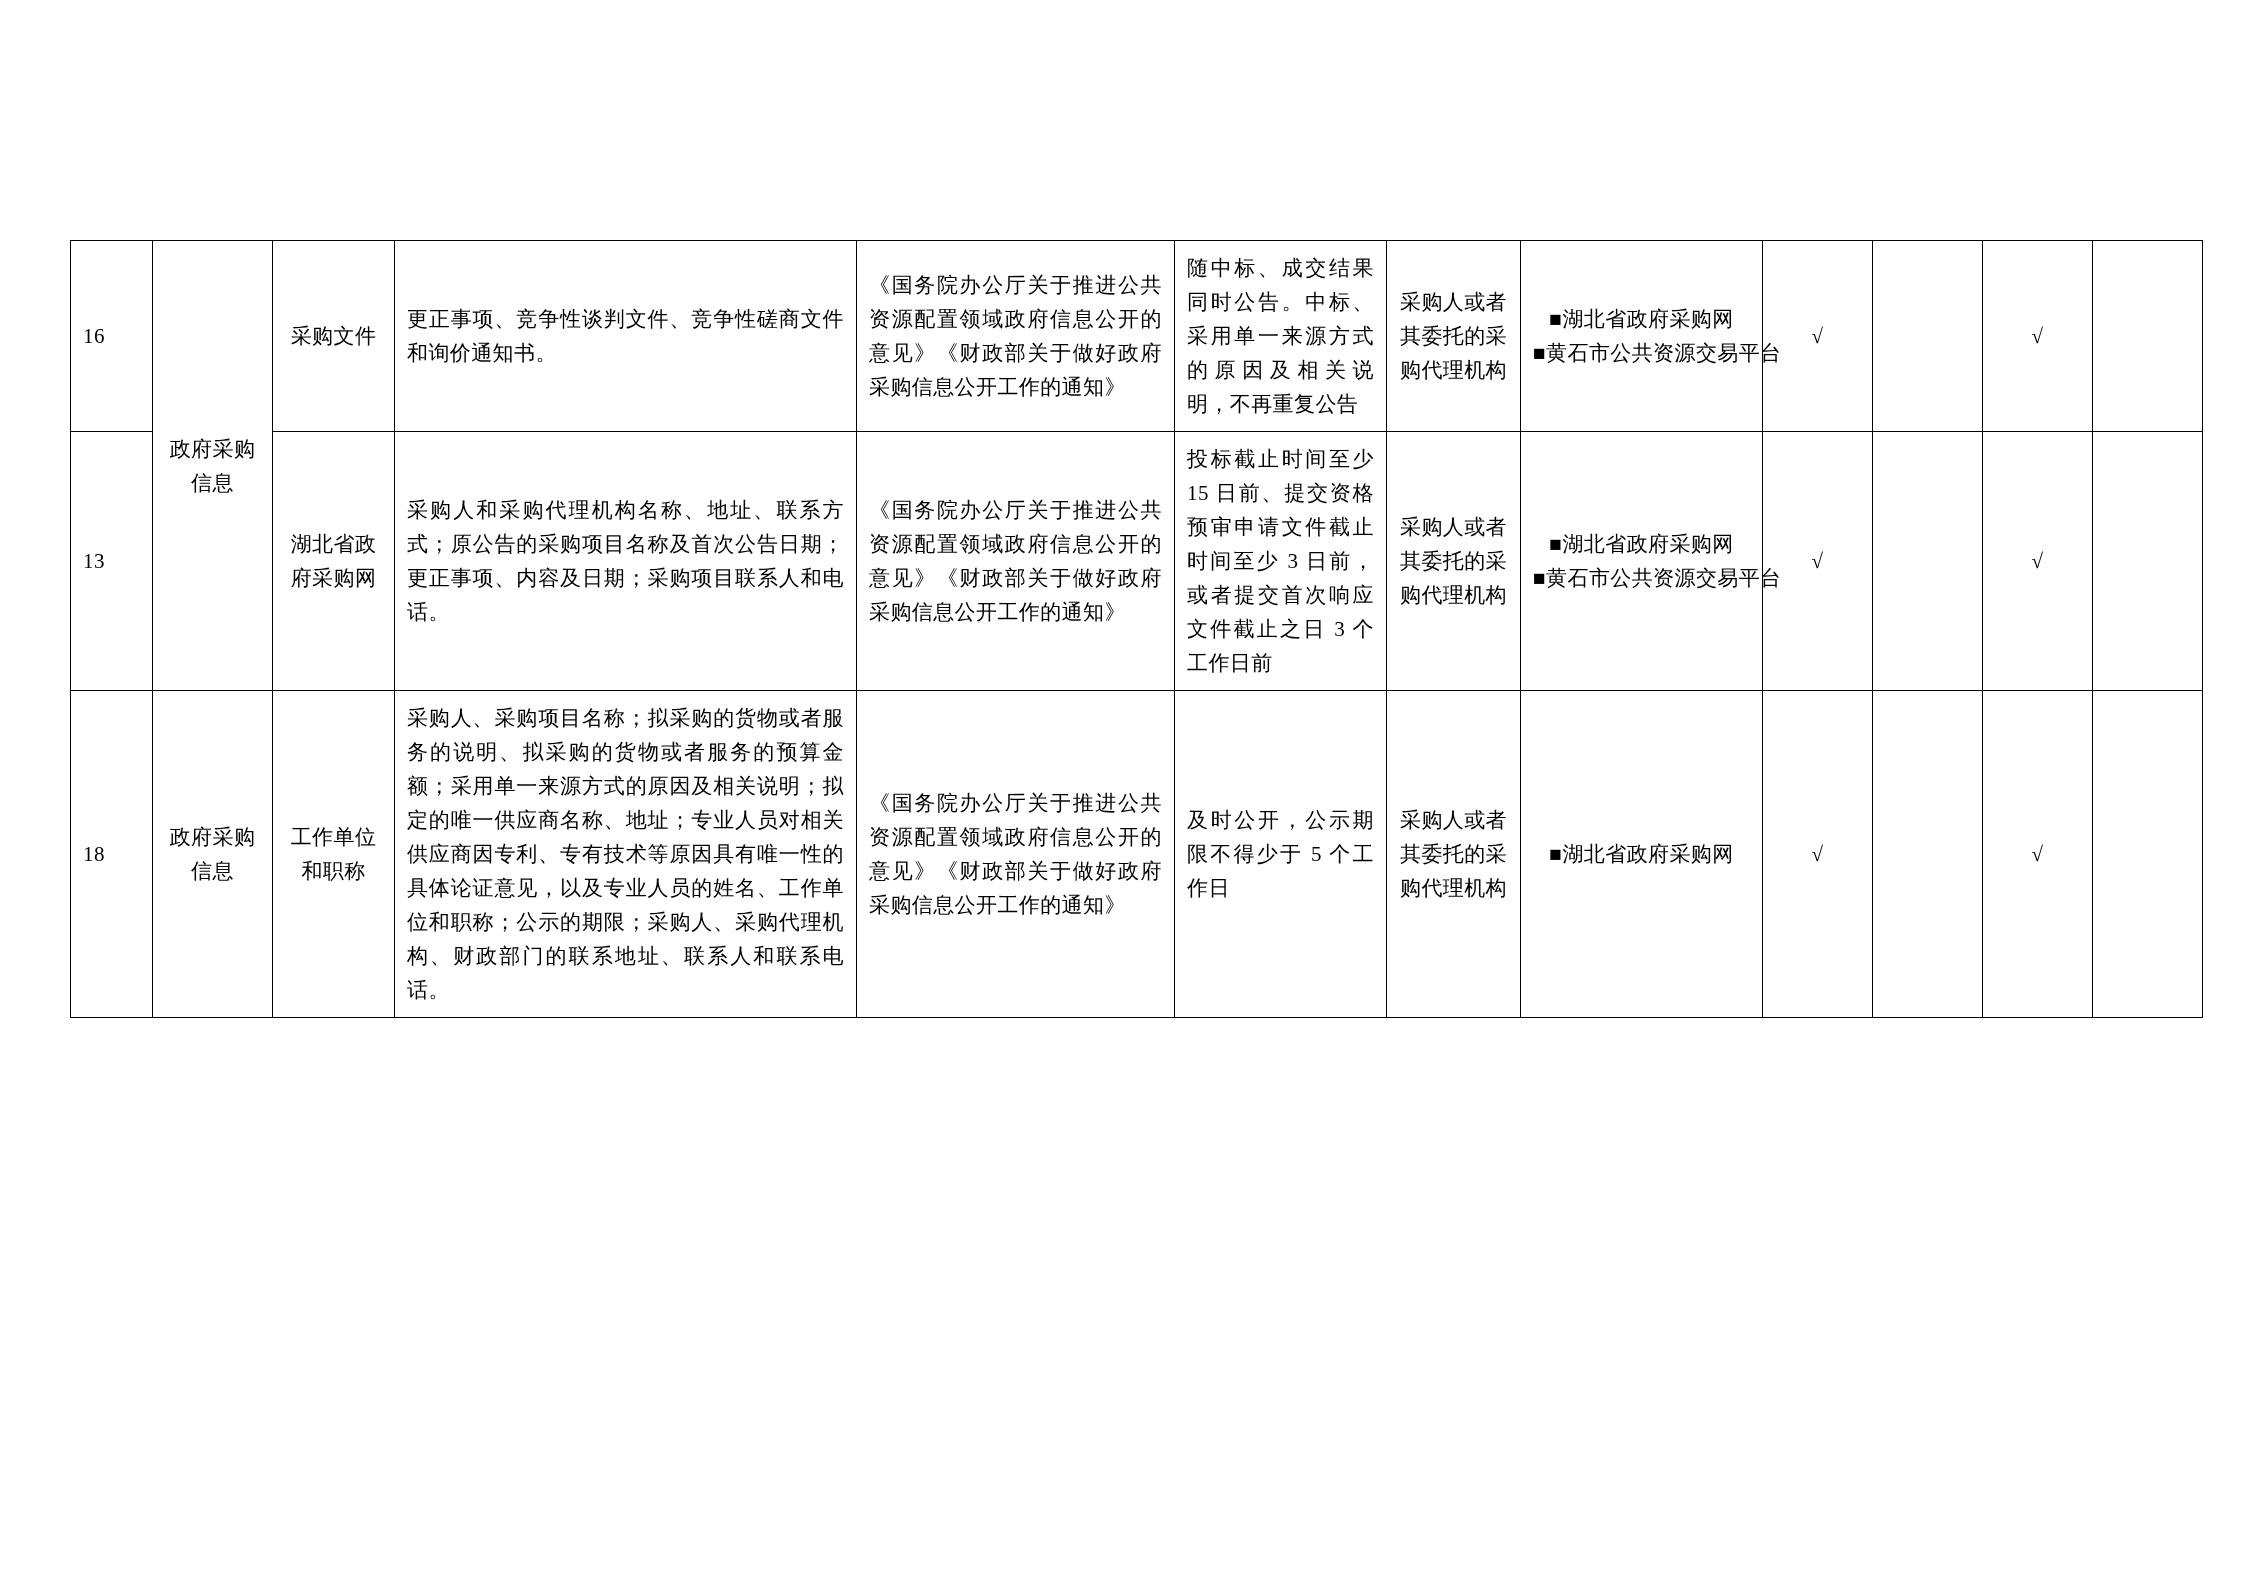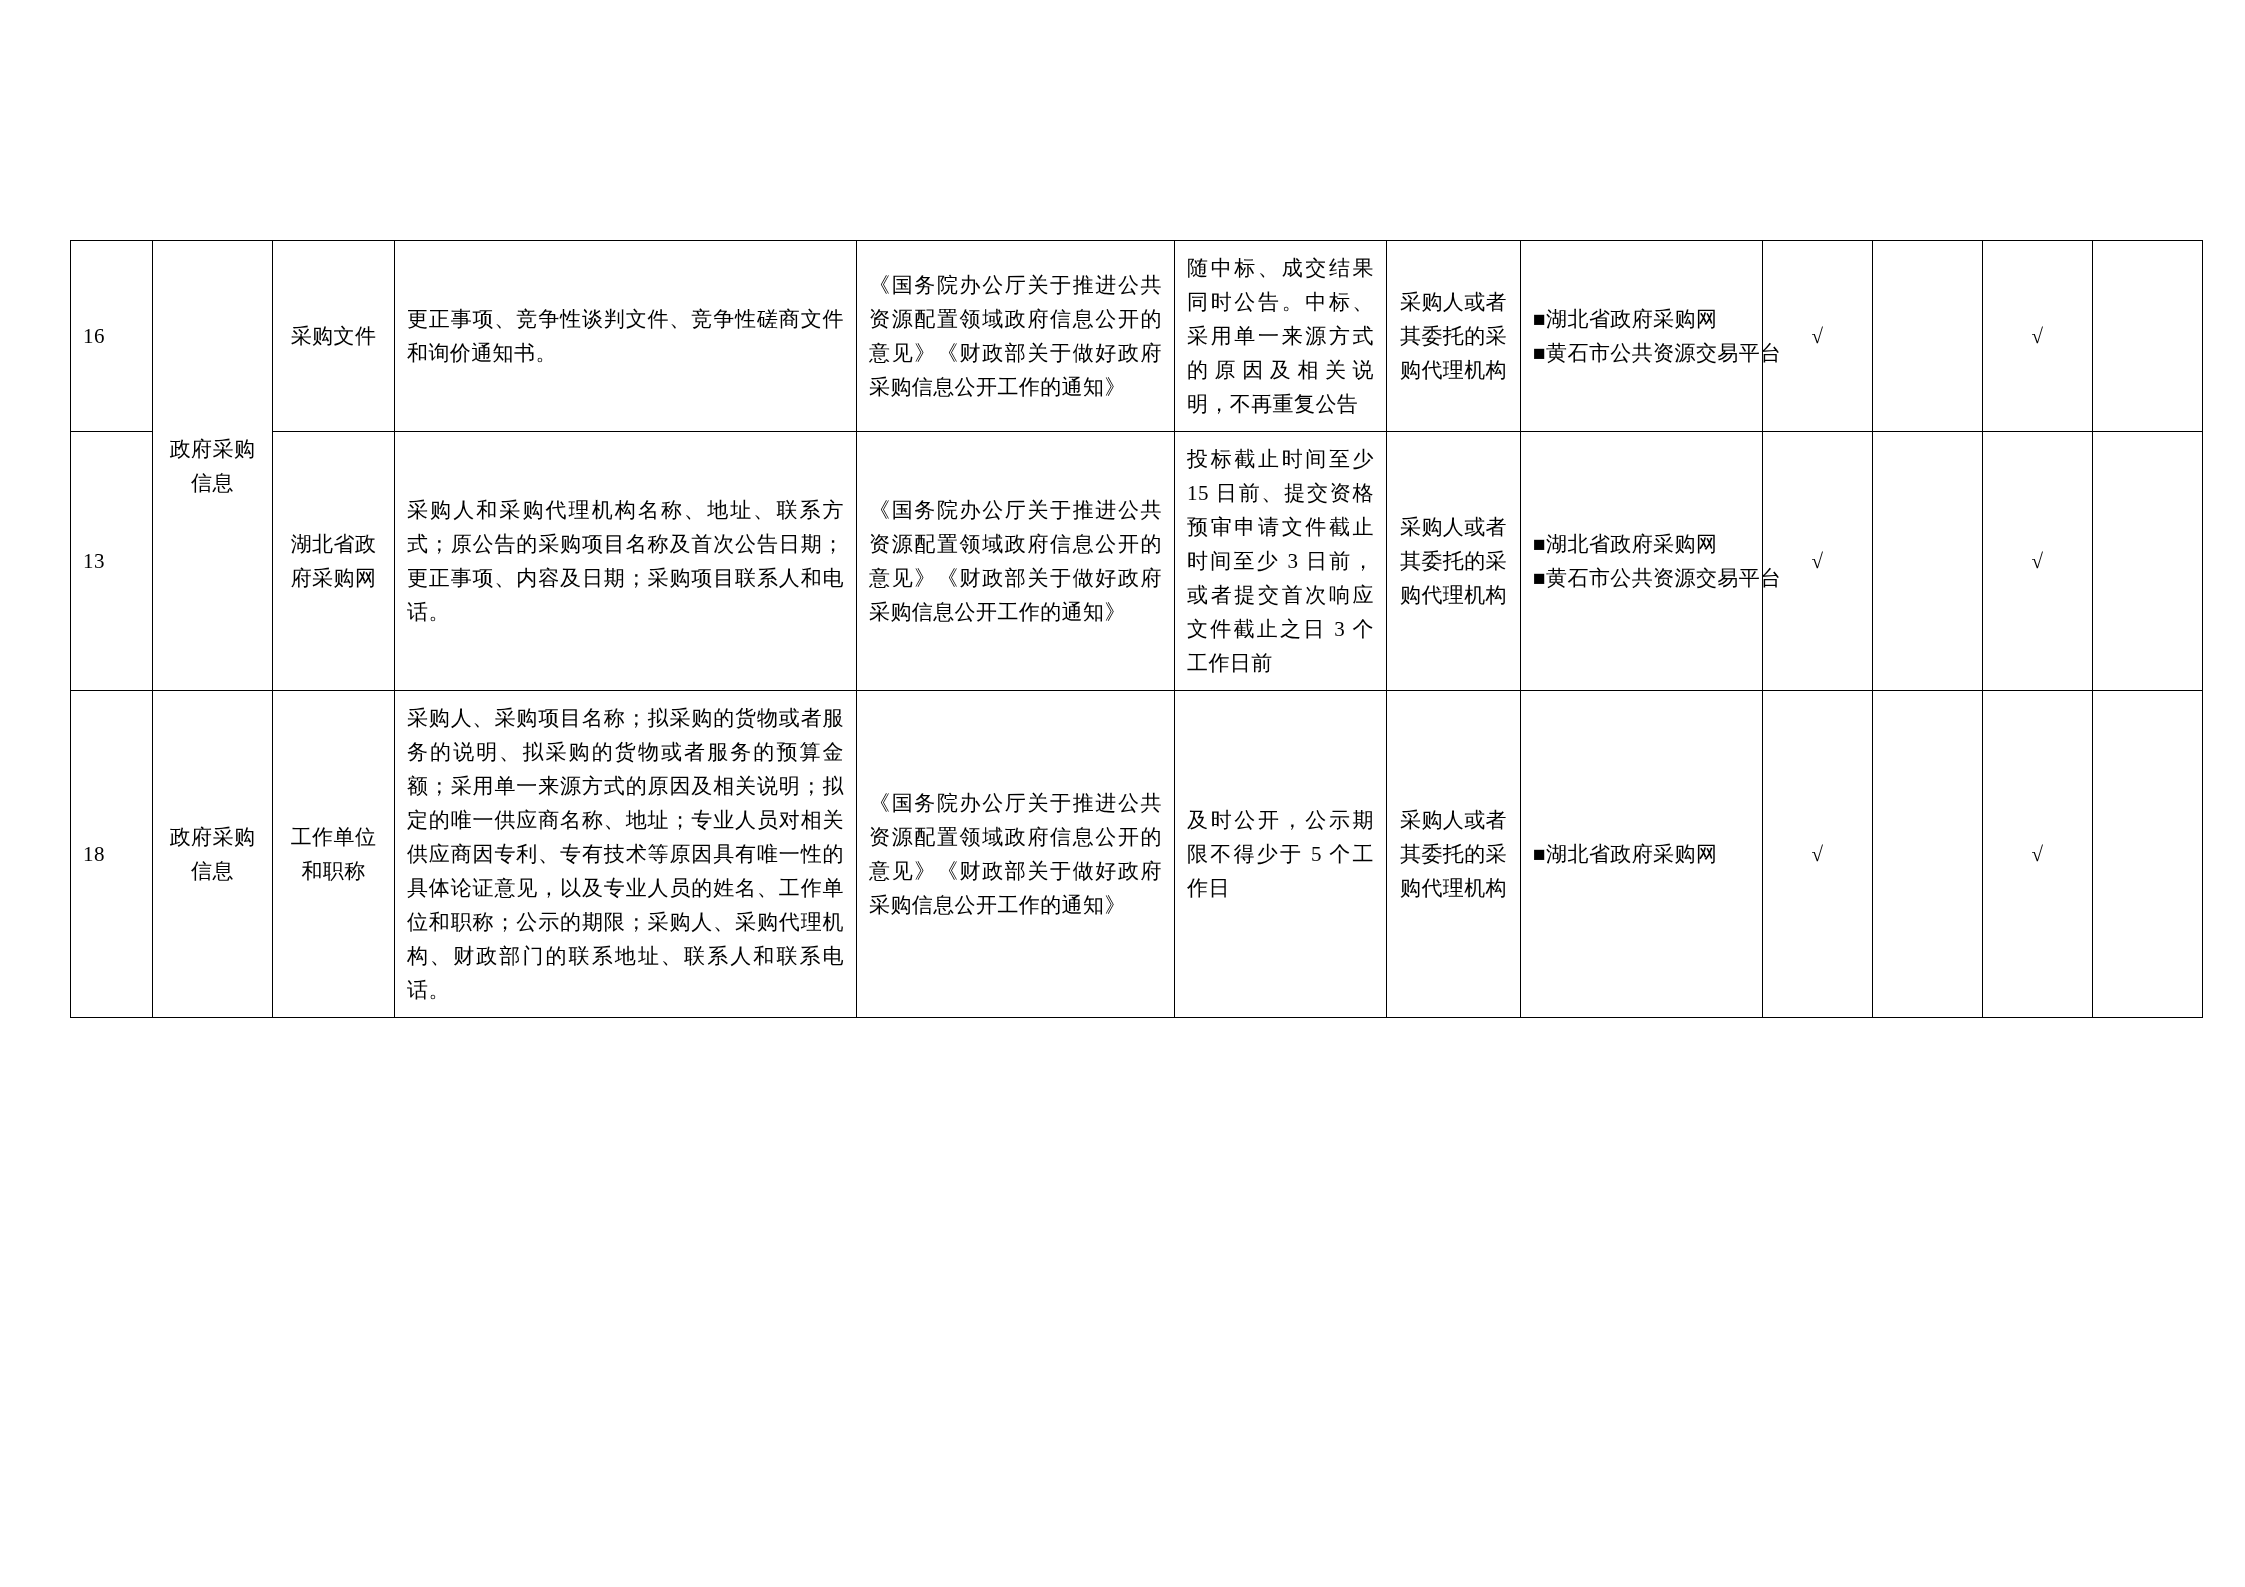--- a/index.html
+++ b/index.html
@@ -73,21 +73,21 @@
     text-align: justify;
     font-size: 21px;
     line-height: 1.72;
   }
   .cell-subject {
     text-align: center;
     font-size: 21px;
     line-height: 1.72;
   }
   .cell-channel {
-    text-align: left;
+    text-align: center;
     font-size: 21px;
     line-height: 1.7;
     vertical-align: middle;
   }
   .channel-line {
     display: block;
     white-space: nowrap;
   }
   .check {
     text-align: center;

